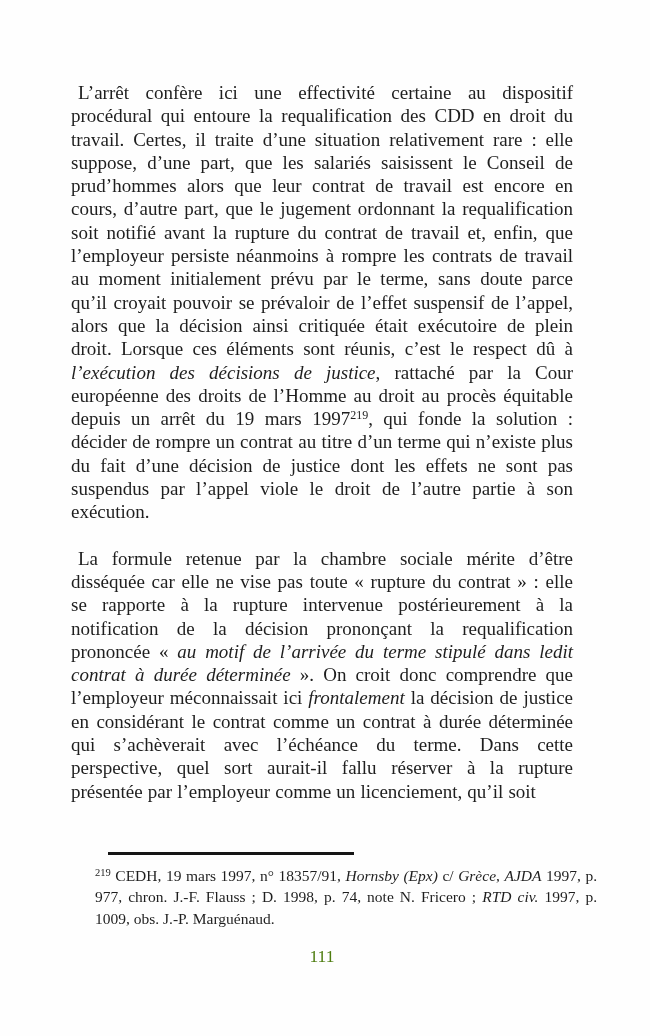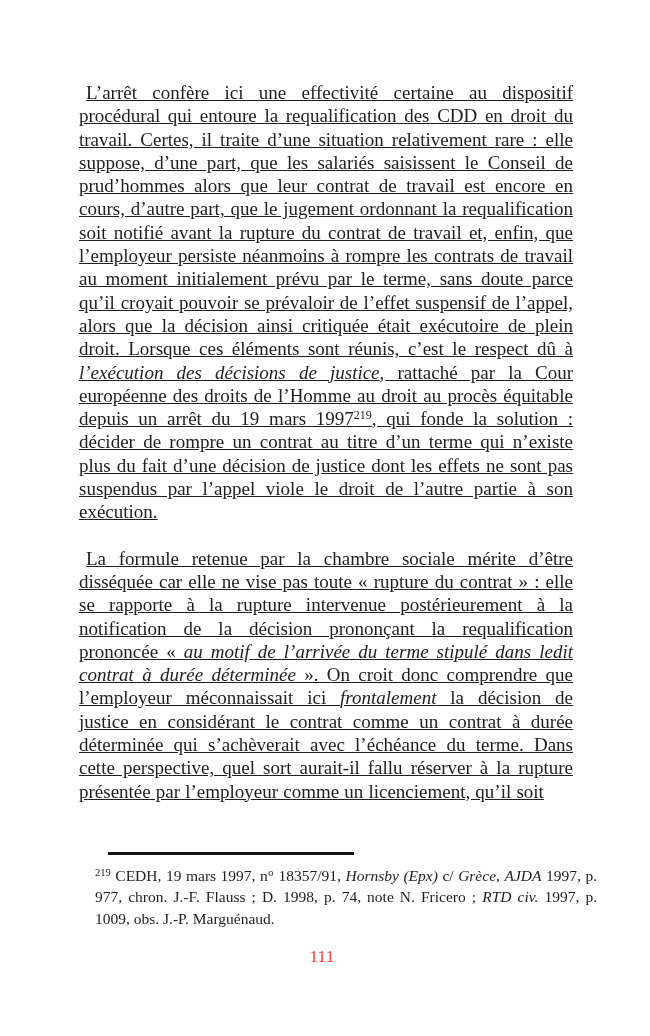--- a/index.html
+++ b/index.html
@@ -16,27 +16,26 @@
     font-family: "Liberation Serif", "DejaVu Serif", serif;
     color: #1e1e1e;
   }
   .text-column {
     position: absolute;
     top: 81px;
     left: 71px;
     width: 502px;
   }
   .para {
-    margin: 0 0 23px 8px;
+    margin: 0 0 23px 0;
     font-size: 19px;
     line-height: 23.3px;
     text-align: justify;
     text-indent: 7px;
     word-spacing: 0.02em;
-    text-decoration: underline;
   }
   .para:last-child { margin-bottom: 0; }
   em { font-style: italic; }
   sup.fn-ref {
     font-size: 12px;
     line-height: 0;
     position: relative;
     top: -0.55em;
     vertical-align: baseline;
   }
@@ -66,21 +65,21 @@
     top: -0.5em;
     vertical-align: baseline;
   }
   .page-number {
     position: absolute;
     top: 946px;
     left: 71px;
     width: 502px;
     text-align: center;
     font-size: 17.5px;
-    color: #ef4444;
+    color: #4d7c0f;
   }
 </style>
 </head>
 <body>
 
 <div class="page">
 
   <div class="text-column">
 
     <p class="para"><span>L’arrêt confère ici une effectivité certaine au dispositif procédural qui entoure la requalification des CDD en droit du travail. Certes, il traite d’une situation relativement rare&nbsp;: elle suppose, d’une part, que les salariés saisissent le Conseil de prud’hommes alors que leur contrat de travail est encore en cours, d’autre part, que le jugement ordonnant la requalification soit notifié avant la rupture du contrat de travail et, enfin, que l’employeur persiste néanmoins à rompre les contrats de travail au moment initialement prévu par le terme, sans doute parce qu’il croyait pouvoir se prévaloir de l’effet suspensif de l’appel, alors que la décision ainsi critiquée était exécutoire de plein droit. Lorsque ces éléments sont réunis, c’est le respect dû à </span><em>l’exécution des décisions de justice</em><span>, rattaché par la Cour européenne des droits de l’Homme au droit au procès équitable depuis un arrêt du 19 mars 1997</span><sup class="fn-ref">219</sup><span>, qui fonde la solution&nbsp;: décider de rompre un contrat au titre d’un terme qui n’existe plus du fait d’une décision de justice dont les effets ne sont pas suspendus par l’appel viole le droit de l’autre partie à son exécution.</span></p>

